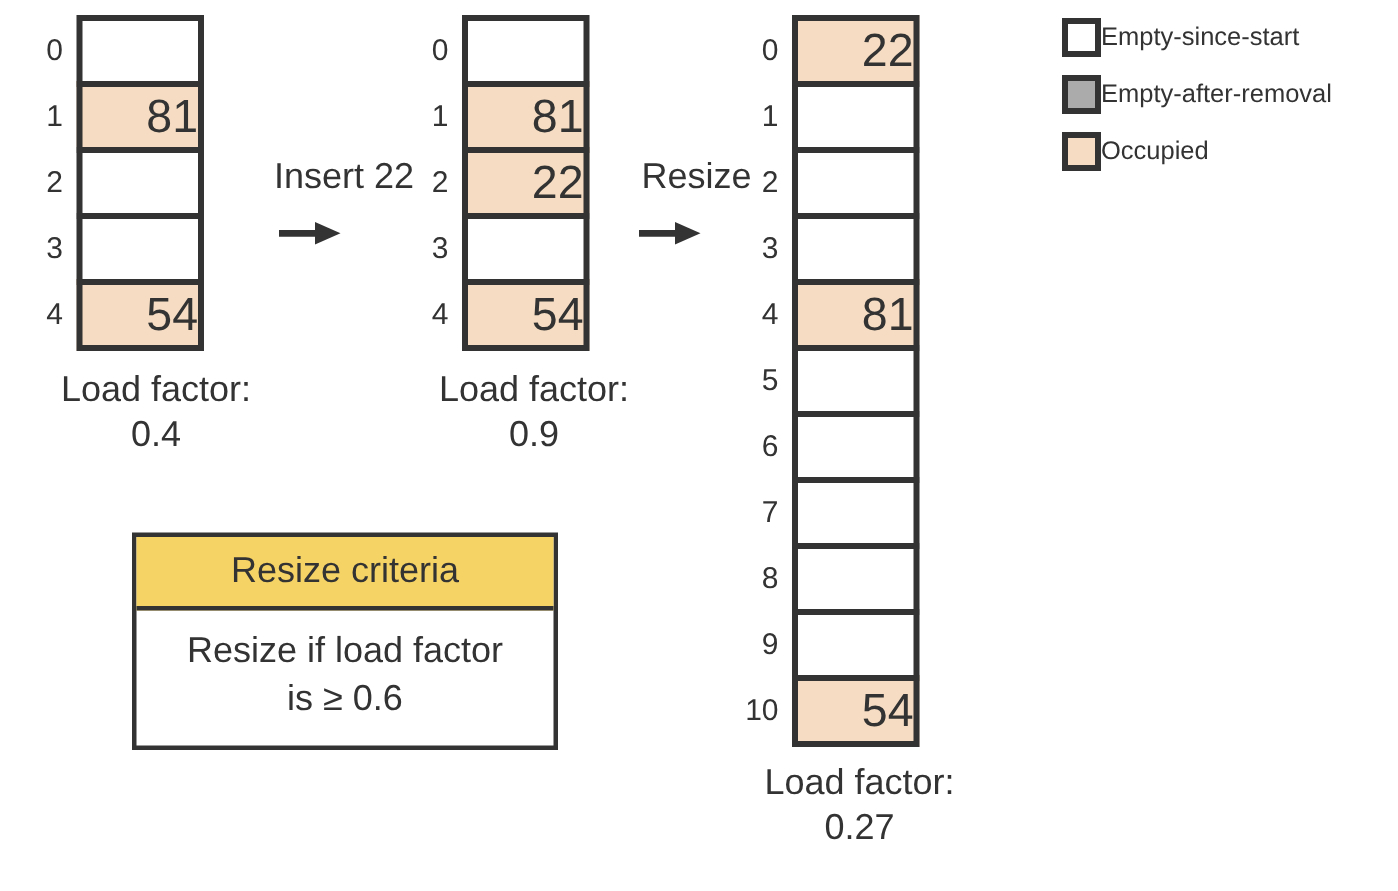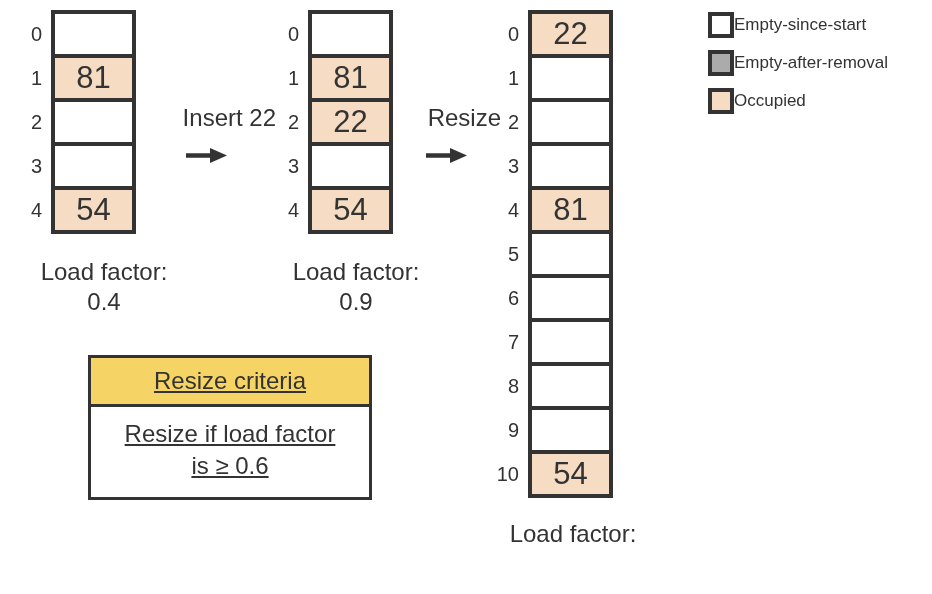--- a/index.html
+++ b/index.html
@@ -22,35 +22,34 @@
     text-align:right;
     font-size:20px;
     line-height:48px;
     color:var(--text,#333333);
   }
   .cell{
     width:77px;
     height:40px;
     border:4px solid var(--border,#333333);
     background:var(--empty,#ffffff);
-    text-align:center;
+    text-align:right;
     line-height:40px;
     font-size:31px;
     color:var(--text,#333333);
   }
   .cell.occupied{background:var(--occupied,#f5dcc2);}
 
   
   .caption{
     position:absolute;
     width:180px;
     text-align:center;
     font-size:24px;
     line-height:30px;
-    margin-top:12px;
   }
 
   
   .arrow-label{
     position:absolute;
     width:140px;
     text-align:right;
     font-size:24px;
   }
   .arrow-icon{position:absolute;}
@@ -70,21 +69,20 @@
   .legend-label{margin-left:0;font-size:17px;}
 
   
   .criteria{
     position:absolute;
     left:88px;top:355px;
     width:284px;height:145px;
     box-sizing:border-box;
     border:3px solid var(--border,#333333);
     background:#ffffff;
-    text-decoration:underline;
   }
   .criteria-header{
     box-sizing:border-box;
     height:49px;
     border-bottom:3px solid var(--border,#333333);
     background:var(--yellow,#f6d365);
     text-align:center;
     line-height:46px;
     font-size:24px;
   }
@@ -207,20 +205,21 @@
         <div class="idx">9</div>
         <div class="cell empty"></div>
       </div>
       <div class="trow">
         <div class="idx">10</div>
         <div class="cell occupied">54</div>
       </div>
     </div>
   <div class="caption" style="left:483px;top:507px;">
     <div>Load factor:</div>
+    <div>0.27</div>
   </div>
 
   <div class="legend" style="left:708px;top:12px;">
       <div class="legend-row">
         <div class="swatch empty"></div>
         <div class="legend-label">Empty-since-start</div>
       </div>
       <div class="legend-row">
         <div class="swatch removed"></div>
         <div class="legend-label">Empty-after-removal</div>

